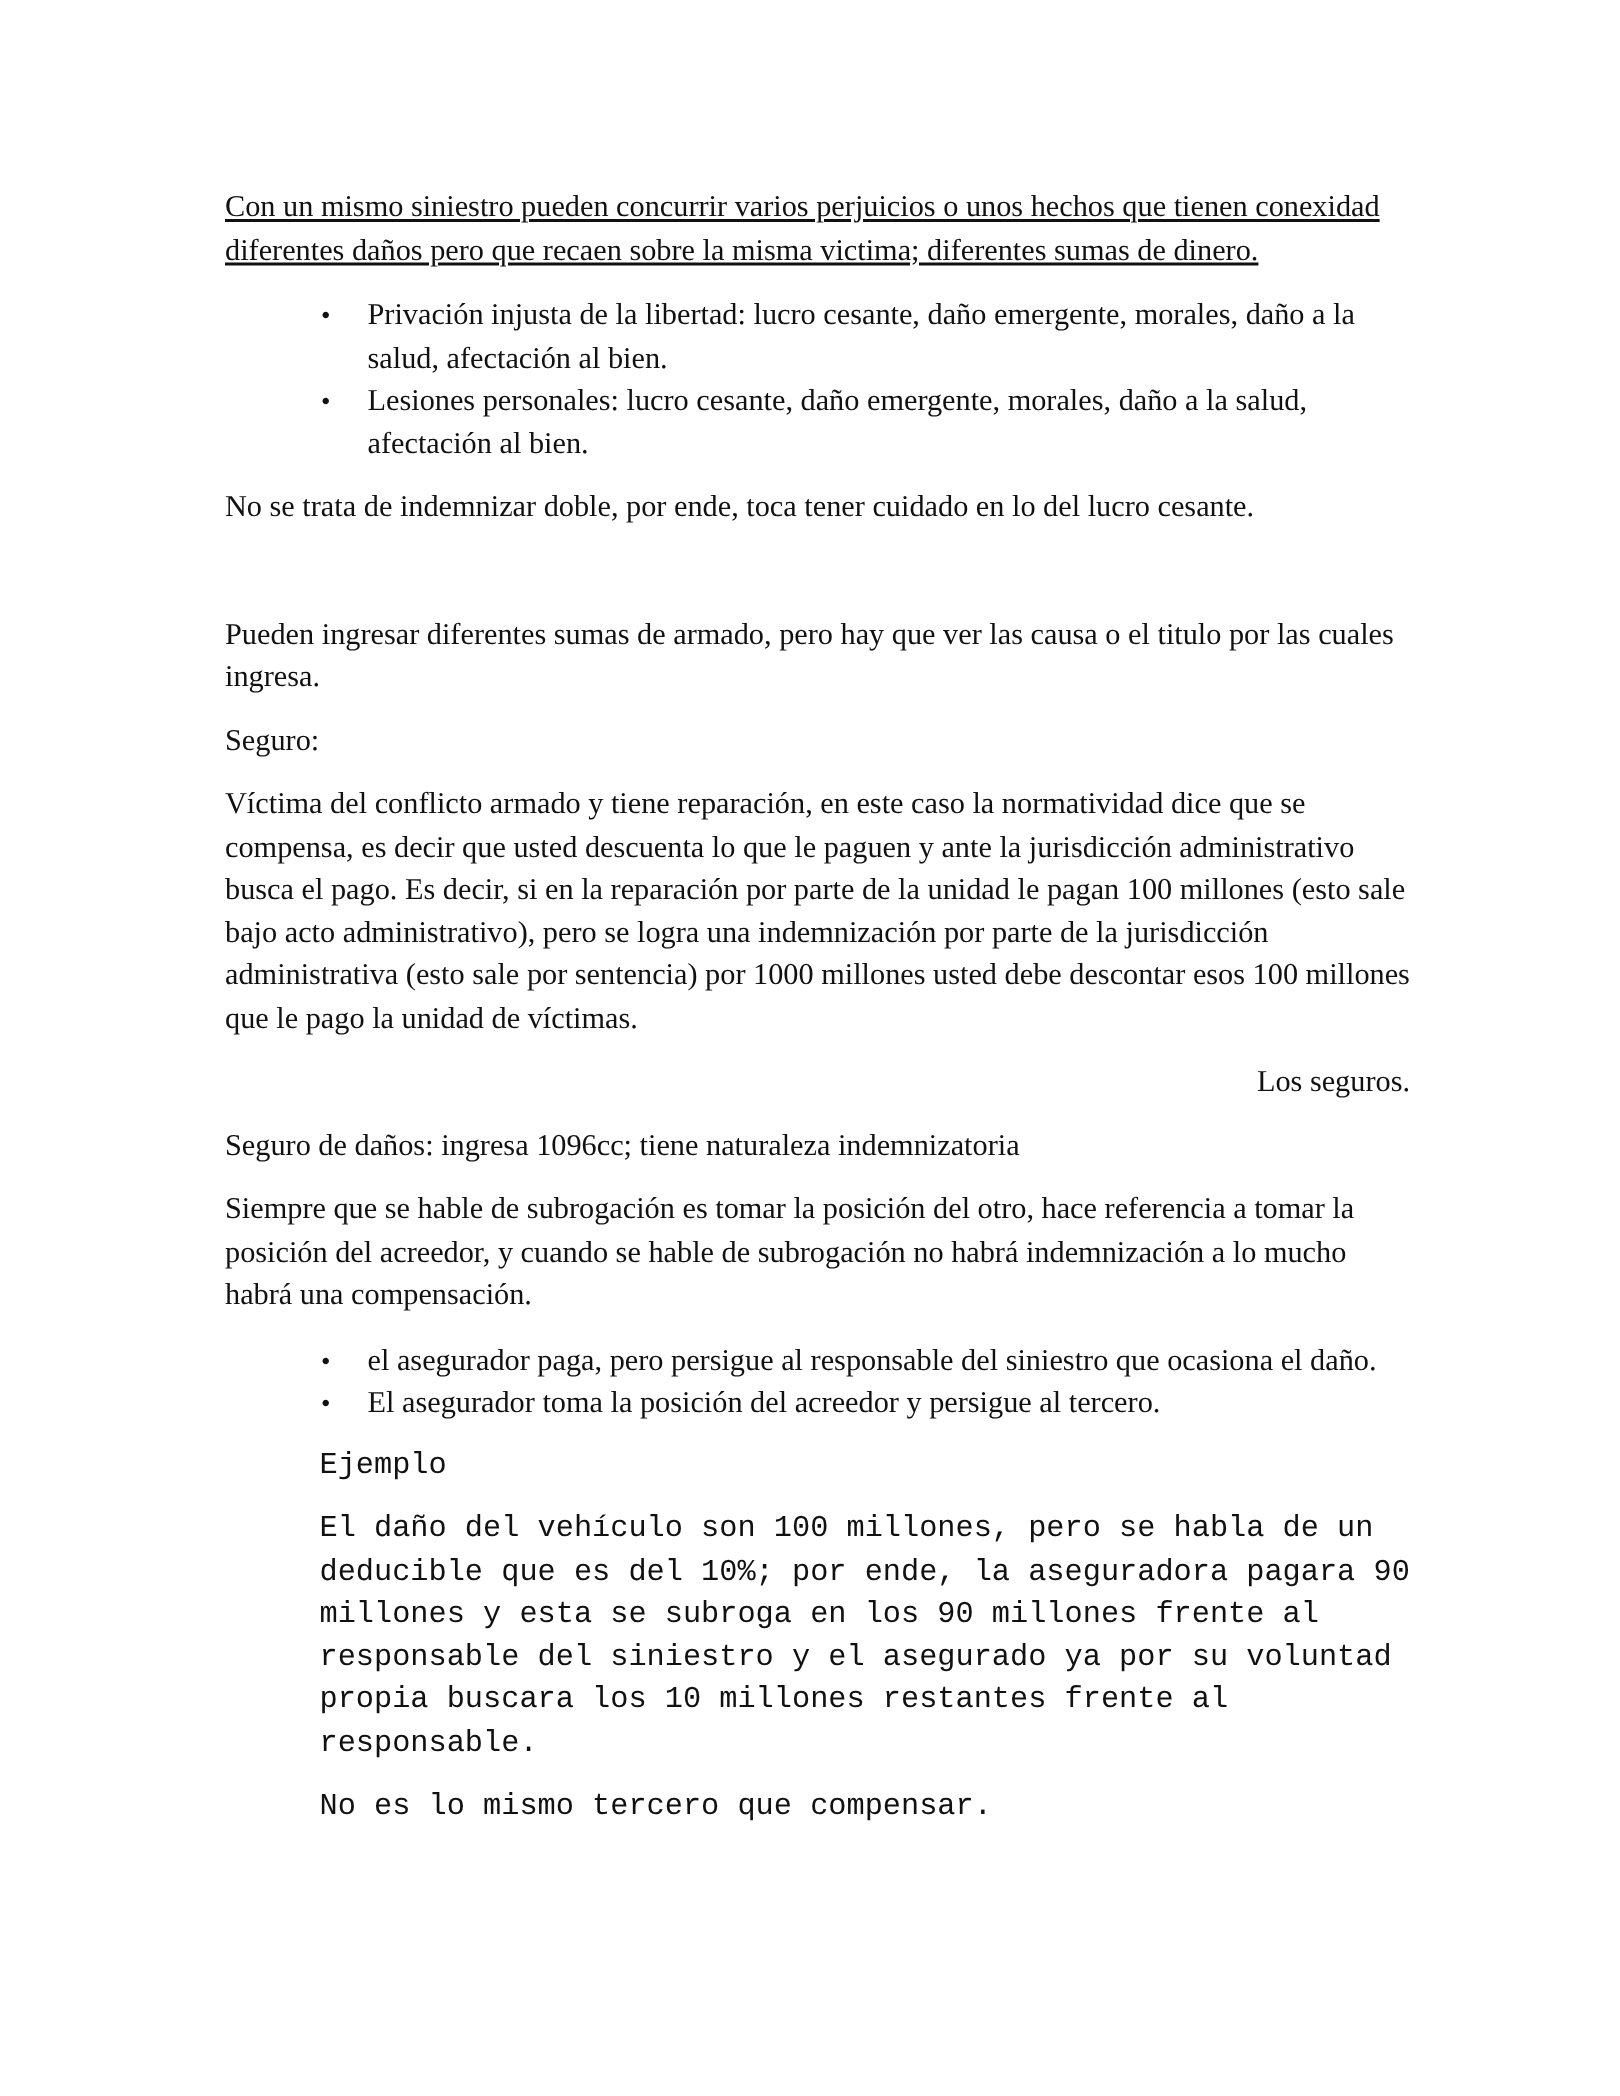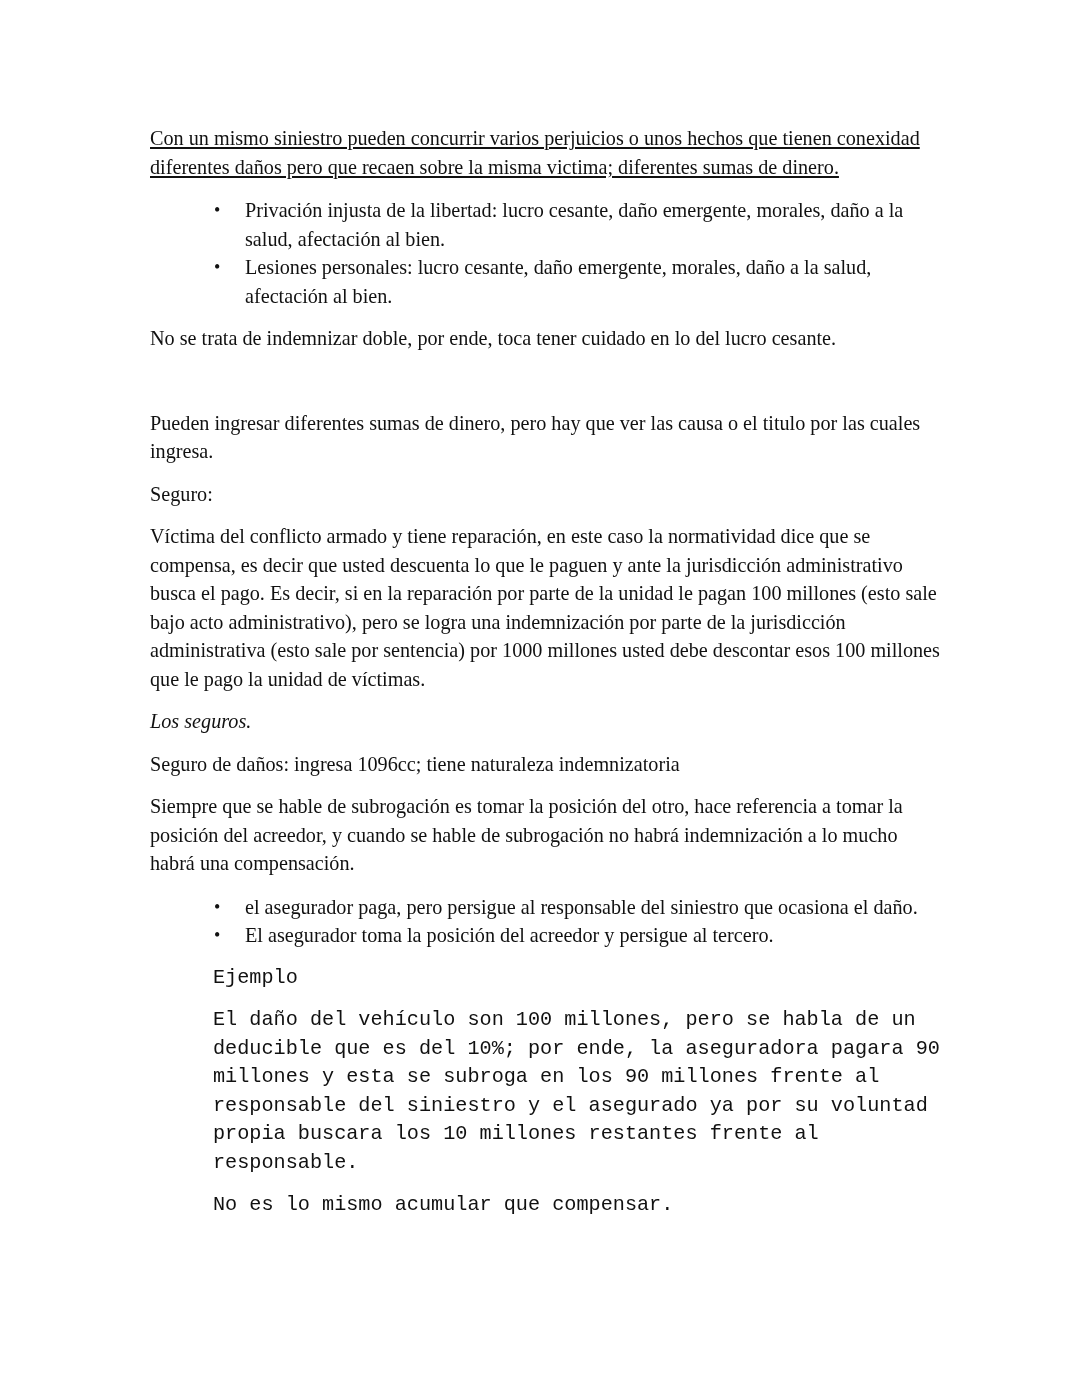--- a/index.html
+++ b/index.html
@@ -41,21 +41,21 @@
     }
     ul.bullets li .bullet {
       position: absolute;
       left: -31px;
       top: 0;
       font-size: 18px;
     }
     .after-list1 { margin-top: 14px; }
     .gap-big { margin-top: 56px; }
     .sp { margin-top: 14px; }
-    .center { text-align: left; font-style: italic; }
+    .center { text-align: right; }
     .indented { margin-left: 63px; font-family: Liberation Mono, monospace; }
     .list2 { margin-top: 15px; }
   </style>
 </head>
 <body>
 
 <div class="page">
 
   <p class="p1">Con un mismo siniestro pueden concurrir varios perjuicios o unos hechos que tienen conexidad diferentes daños pero que recaen sobre la misma victima; diferentes sumas de dinero.</p>
 
@@ -65,21 +65,21 @@
       <span>Privación injusta de la libertad: lucro cesante, daño emergente, morales, daño a la salud, afectación al bien.</span>
     </li>
     <li>
       <span class="bullet">•</span>
       <span>Lesiones personales: lucro cesante, daño emergente, morales, daño a la salud, afectación al bien.</span>
     </li>
   </ul>
 
   <p class="after-list1">No se trata de indemnizar doble, por ende, toca tener cuidado en lo del lucro cesante.</p>
 
-  <p class="gap-big">Pueden ingresar diferentes sumas de dinero, pero hay que ver las causa o el titulo por las cuales ingresa.</p>
+  <p class="gap-big">Pueden ingresar diferentes sumas de armado, pero hay que ver las causa o el titulo por las cuales ingresa.</p>
 
   <p class="sp">Seguro:</p>
 
   <p class="sp">Víctima del conflicto armado y tiene reparación, en este caso la normatividad dice que se compensa, es decir que usted descuenta lo que le paguen y ante la jurisdicción administrativo busca el pago. Es decir, si en la reparación por parte de la unidad le pagan 100 millones (esto sale bajo acto administrativo), pero se logra una indemnización por parte de la jurisdicción administrativa (esto sale por sentencia) por 1000 millones usted debe descontar esos 100 millones que le pago la unidad de víctimas.</p>
 
   <p class="sp center">Los seguros.</p>
 
   <p class="sp">Seguro de daños: ingresa 1096cc; tiene naturaleza indemnizatoria</p>
 
   <p class="sp">Siempre que se hable de subrogación es tomar la posición del otro, hace referencia a tomar la posición del acreedor, y cuando se hable de subrogación no habrá indemnización a lo mucho habrá una compensación.</p>
@@ -92,15 +92,15 @@
     <li>
       <span class="bullet">•</span>
       <span>El asegurador toma la posición del acreedor y persigue al tercero.</span>
     </li>
   </ul>
 
   <p class="sp indented">Ejemplo</p>
 
   <p class="sp indented">El daño del vehículo son 100 millones, pero se habla de un deducible que es del 10%; por ende, la aseguradora pagara 90 millones y esta se subroga en los 90 millones frente al responsable del siniestro y el asegurado ya por su voluntad propia buscara los 10 millones restantes frente al responsable.</p>
 
-  <p class="sp indented">No es lo mismo acumular que compensar.</p>
+  <p class="sp indented">No es lo mismo tercero que compensar.</p>
 
 </div>
 
 </body></html>

